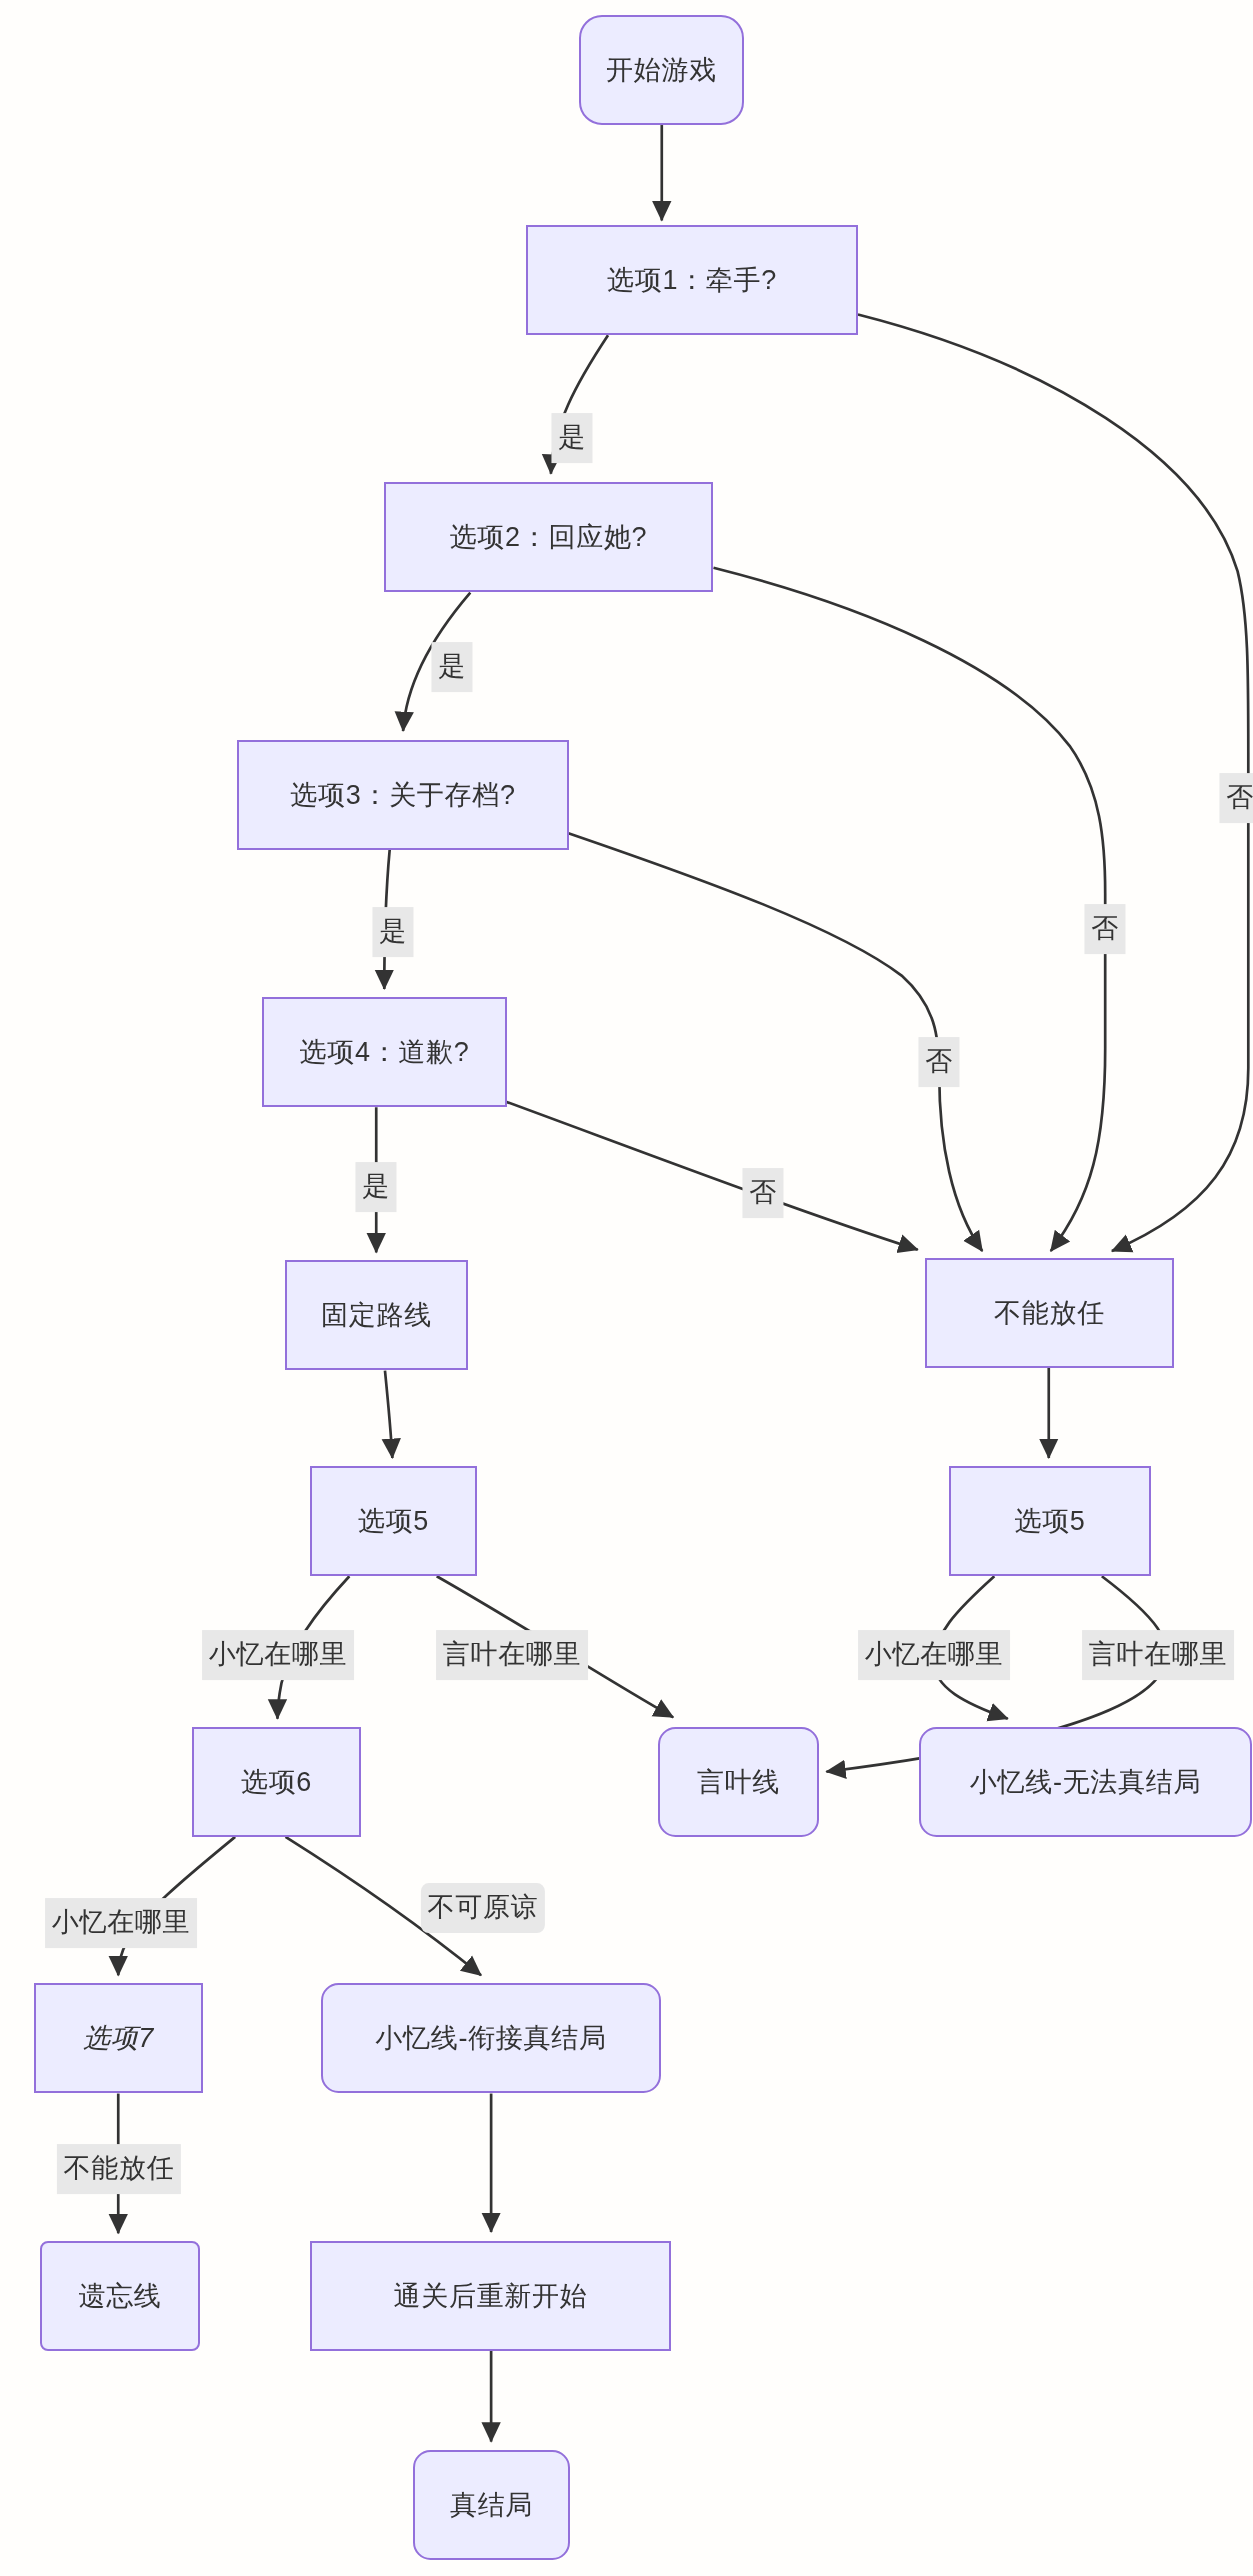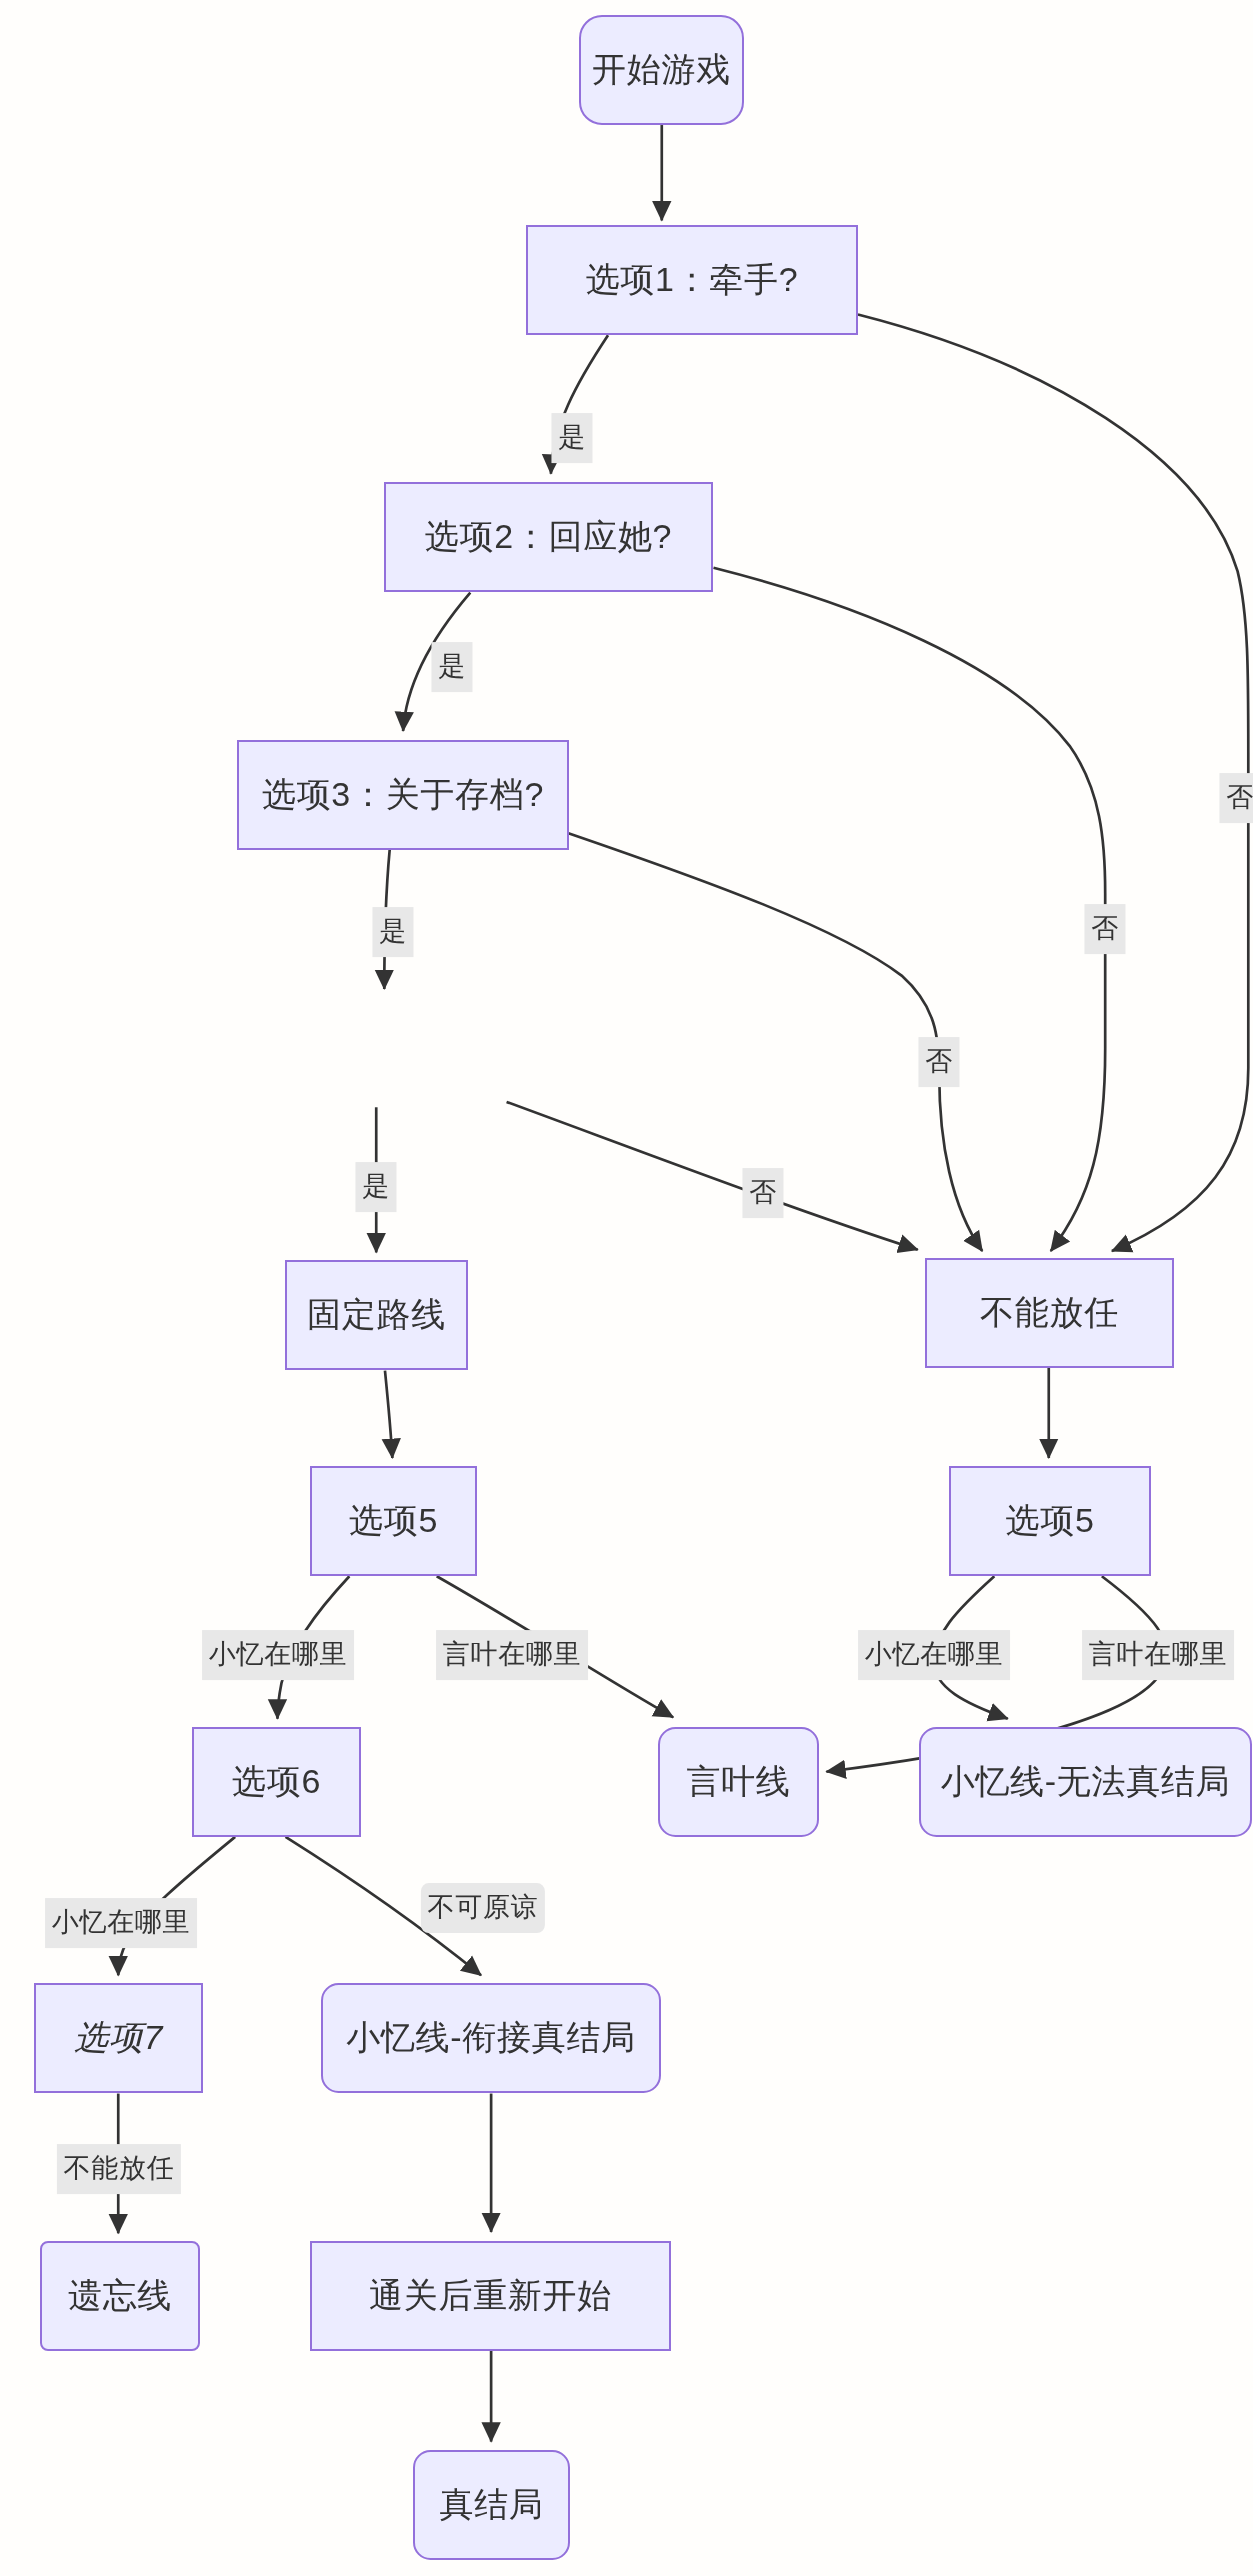--- a/index.html
+++ b/index.html
@@ -12,21 +12,21 @@
   }
   svg.edges{position:absolute;left:0;top:0;z-index:1;}
   svg.edges path.edge{fill:none;stroke:#333333;stroke-width:4px;}
   .node{
     position:absolute;z-index:2;
     height:110px;
     box-sizing:border-box;
     background:#ECECFF;
     border:2px solid #9370DB;
     display:flex;align-items:center;justify-content:center;
-    font-size:34px;color:#333333;
+    font-size:27px;color:#333333;
     white-space:nowrap;
     letter-spacing:0.7px;
   }
   .node.rounded{border-radius:17.5px;}
   .node.start{border-radius:23px;}
   .edge-label{
     position:absolute;z-index:3;
     transform:translate(-50%,-50%);
     background:#e8e8e8;
     color:#333333;
@@ -67,20 +67,21 @@
     <path class="edge" marker-end="url(#arrow)" d="M425,2734 C530,2800 632,2872 716,2940"></path>
     <path class="edge" marker-end="url(#arrow)" d="M176,3116 L176,3324"></path>
     <path class="edge" marker-end="url(#arrow)" d="M731,3116 L731,3322"></path>
     <path class="edge" marker-end="url(#arrow)" d="M731,3499 L731,3634"></path>
   </svg>
 
   <div class="node start" style="left:579px;top:15px;width:165px;">开始游戏</div>
   <div class="node" style="left:526px;top:225px;width:332px;">选项1：牵手?</div>
   <div class="node" style="left:384px;top:482px;width:329px;">选项2：回应她?</div>
   <div class="node" style="left:237px;top:740px;width:332px;">选项3：关于存档?</div>
+  <div class="node" style="left:262px;top:997px;width:245px;">选项4：道歉?</div>
   <div class="node" style="left:285px;top:1260px;width:183px;">固定路线</div>
   <div class="node" style="left:925px;top:1258px;width:249px;">不能放任</div>
   <div class="node" style="left:310px;top:1466px;width:167px;">选项5</div>
   <div class="node" style="left:949px;top:1466px;width:202px;">选项5</div>
   <div class="node" style="left:192px;top:1727px;width:169px;">选项6</div>
   <div class="node rounded" style="left:658px;top:1727px;width:161px;text-align:right;">言叶线</div>
   <div class="node rounded" style="left:919px;top:1727px;width:333px;">小忆线-无法真结局</div>
   <div class="node" style="left:34px;top:1983px;width:169px;font-style:italic;">选项7</div>
   <div class="node rounded" style="left:321px;top:1983px;width:340px;">小忆线-衔接真结局</div>
   <div class="node rounded" style="left:40px;top:2241px;width:160px;border-radius:8px;">遗忘线</div>

